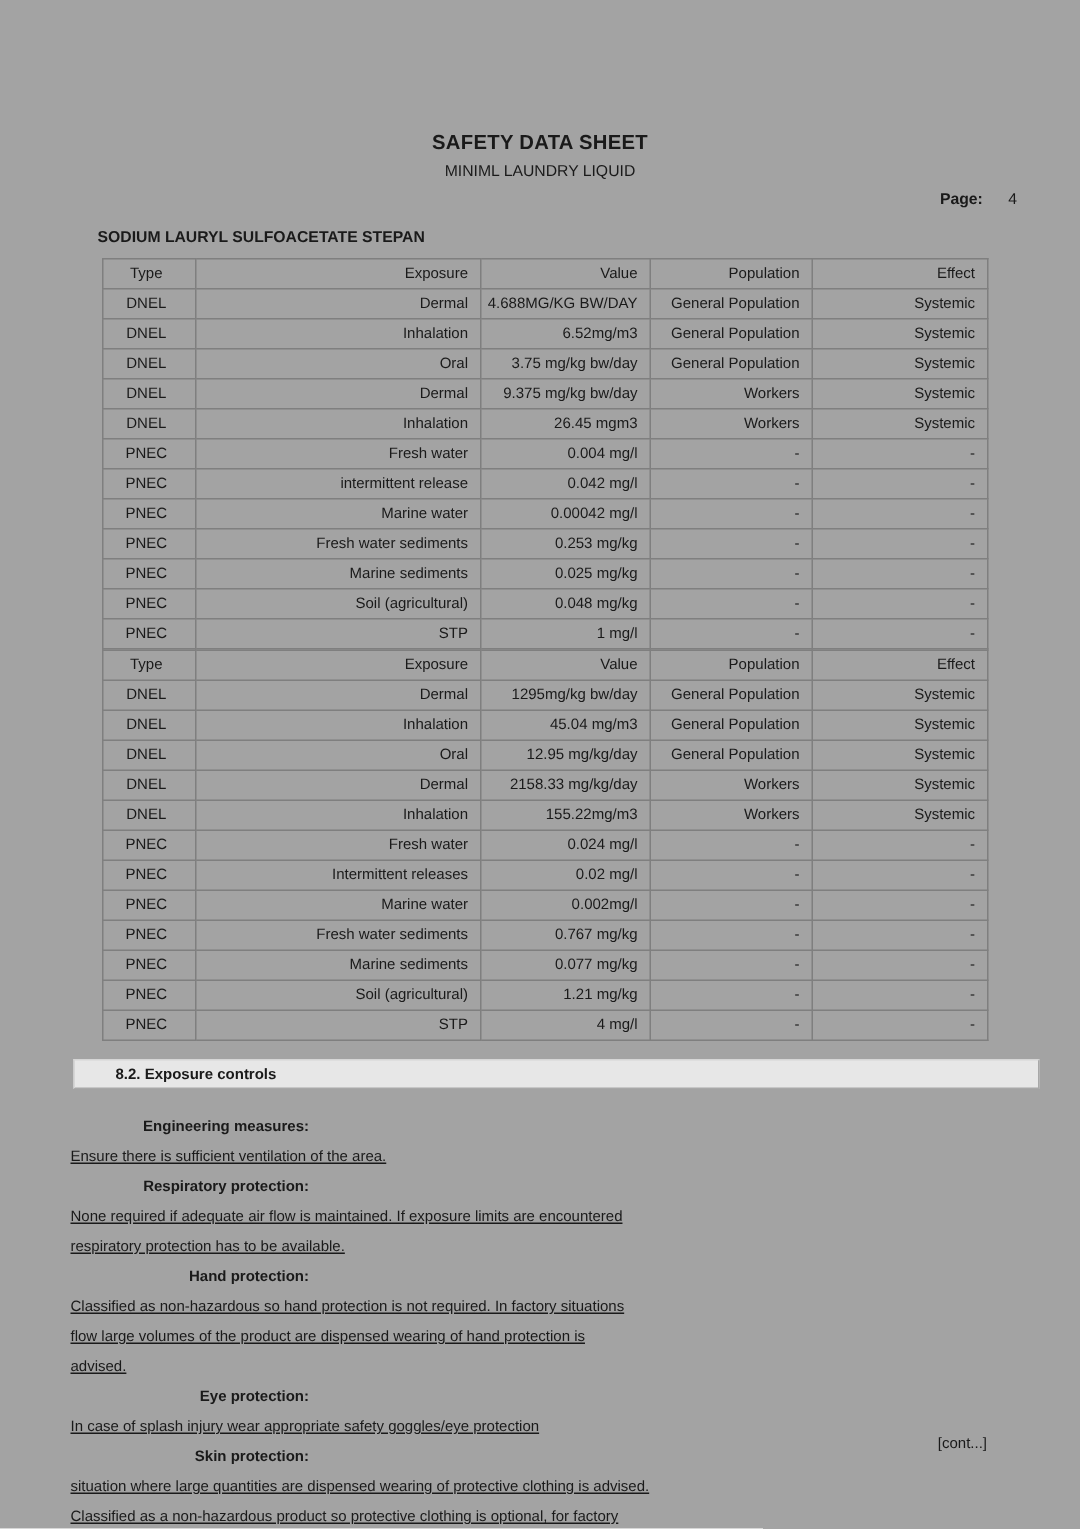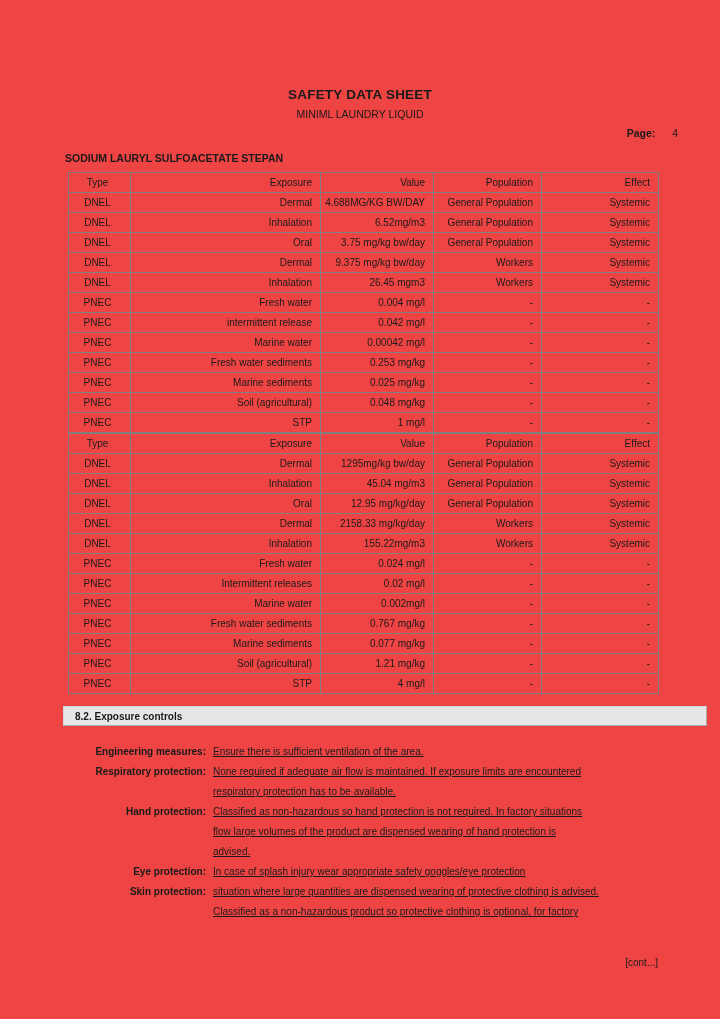--- a/index.html
+++ b/index.html
@@ -2,21 +2,21 @@
 <html style="--table-border: #7f7f7f; --bar-bg: #e7e7e7; --ink: #1a1a1a;"><head>
 <meta charset="utf-8">
 <style>
   :root{
     --table-border:#7f7f7f;
     --bar-bg:#e7e7e7;
     --ink:#1a1a1a;
   }
   html,body{margin:0;padding:0;background:#ffffff;}
   .page{
-    width:720px;height:1019px;background:#ef4444;position:relative;overflow:hidden;
+    width:720px;height:1019px;background:#a3a3a3;position:relative;overflow:hidden;
     font-family:"Liberation Sans",sans-serif;color:var(--ink);
   }
   .doc-title{padding-top:87px;text-align:center;font-size:13.5px;font-weight:bold;letter-spacing:.2px;line-height:16px;}
   .doc-subtitle{text-align:center;font-size:10.5px;margin-top:5px;line-height:13px;}
   .page-indicator{text-align:right;padding-right:42px;font-size:10.5px;margin-top:6px;line-height:13px;}
   .page-label{font-weight:bold;}
   .page-number{display:inline-block;margin-left:14px;}
 
   #substances{margin-top:12px;}
   .substance-heading{margin:4px 0 7px 65px;font-size:10.5px;font-weight:bold;line-height:13px;}
@@ -26,28 +26,28 @@
   }
   table.exp-table td{
     border:1px solid var(--table-border);
     padding:3px 8px 3px 4px;line-height:13px;vertical-align:top;
   }
   col.w0{width:62px}col.w1{width:190px}col.w2{width:113px}col.w3{width:108px}col.w4{width:117px}
   td.c0{text-align:center;padding-left:2px;padding-right:2px;}
   td.c1,td.c2,td.c3,td.c4{text-align:right;}
 
   .section-bar{
-    margin:12px 0 0 63px;width:644px;height:20px;line-height:19px;box-sizing:border-box;
+    margin:12px 0 0 49px;width:644px;height:20px;line-height:19px;box-sizing:border-box;
     background:var(--bar-bg);
     border:1px solid #d6d6d6;border-bottom-color:#a8a8a8;border-right-color:#a8a8a8;
-    font-size:10px;font-weight:bold;padding-left:11px;
+    font-size:10px;font-weight:bold;padding-left:27px;
   }
 
   .controls{margin:16px 0 0 40px;font-size:10px;}
-  .ctl-row{display:flex;align-items:flex-start;}
+  .ctl-row{display:flex;align-items:flex-start;flex-direction:column;}
   .ctl-label{width:166px;flex:none;text-align:right;font-weight:bold;line-height:20px;}
   .ctl-lines{margin-left:7px;text-decoration:underline;}
   .ctl-line{line-height:20px;white-space:nowrap;}
 
   .cont-marker{position:absolute;top:956px;right:62px;font-size:10px;line-height:13px;}
 </style>
 </head>
 <body>
 
 <div class="page">

